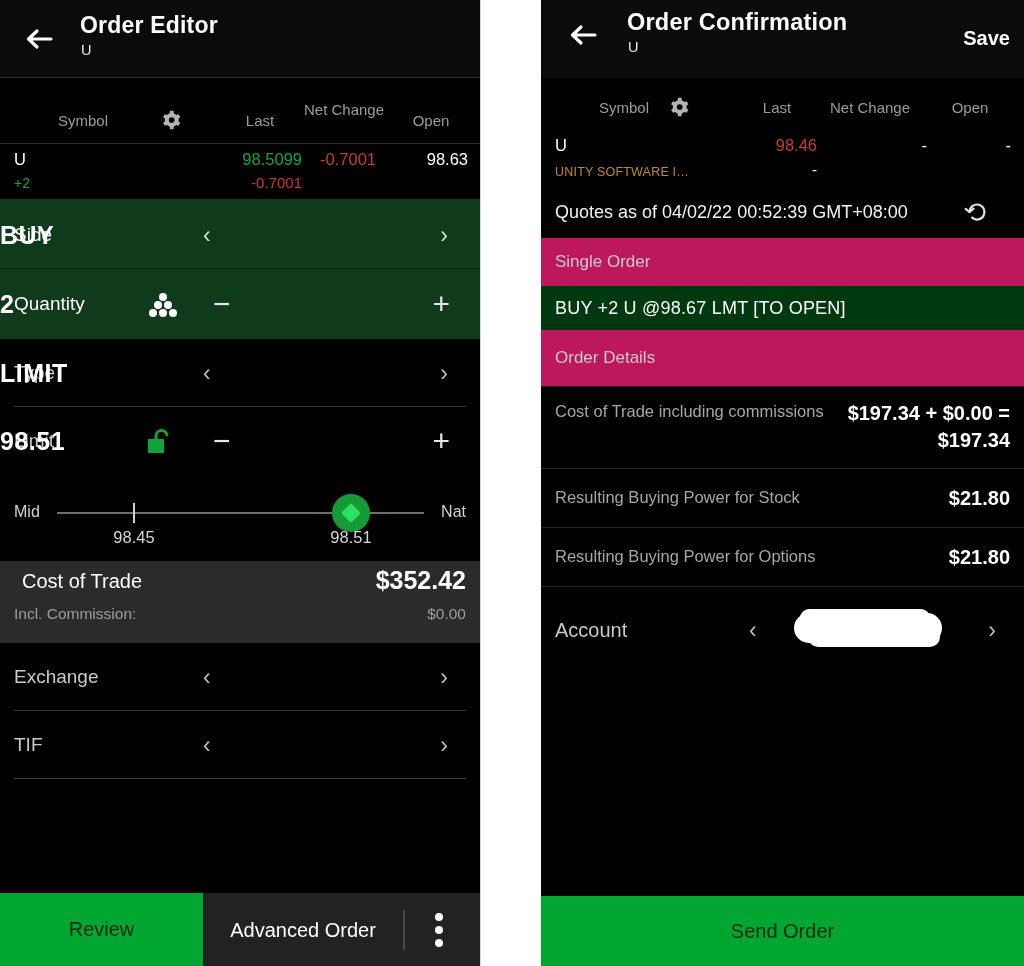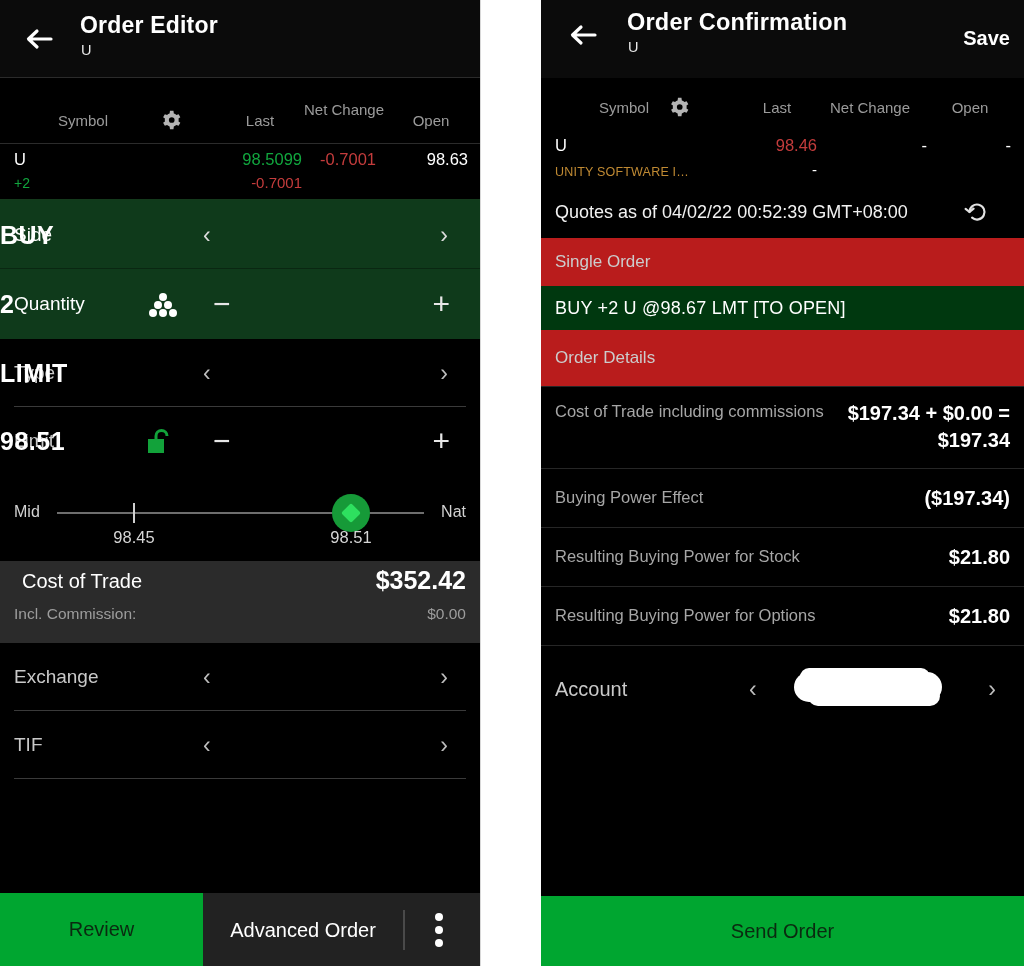--- a/index.html
+++ b/index.html
@@ -161,21 +161,21 @@
   .kebab i { display:block; width:8px; height:8px; border-radius:50%; background:#fff; margin-bottom:5px; }
   .kebab i:last-child { margin-bottom:0; }
 
   
   .quote-line { position:relative; height:52px; background:#000; }
   .quote-txt { position:absolute; left:14px; top:50%; transform:translateY(-50%);
                font-size:18px; color:#f2f2f2; }
   .refresh { position:absolute; right:34px; top:50%; transform:translateY(-50%);
              width:26px; height:26px; cursor:pointer; }
 
-  .sec-lbl { position:relative; height:48px; background:#b91c1c; }
+  .sec-lbl { position:relative; height:48px; background:#be185d; }
   .sec-lbl span { position:absolute; left:14px; top:50%; transform:translateY(-50%);
                   font-size:17px; color:#cccccc; }
 
   .order-strip { position:relative; height:44px; background:#00380f; }
   .order-strip span { position:absolute; left:14px; top:50%; transform:translateY(-50%);
                       font-size:18px; color:#ffffff; letter-spacing:.2px; }
 
   .det-row { position:relative; background:#000; border-top:1px solid #262626; }
   .det-k { position:absolute; left:14px; top:15px; font-size:16.5px; color:#a6a6a6; }
   .det-v { position:absolute; right:14px; top:13px; font-size:20px; color:#ffffff;
@@ -396,24 +396,20 @@
 
     <div class="sec-lbl" style="height:56px;">
       <span>Order Details</span>
     </div>
 
     <div class="det-row" style="height:82px;">
       <div class="det-k">Cost of Trade including commissions</div>
       <div class="det-v" style="width:210px;">$197.34 + $0.00 = $197.34</div>
     </div>
     <div class="det-row" style="height:59px;">
-      <div class="det-k" style="top:19px;">Buying Power Effect</div>
-      <div class="det-v" style="top:16px;">($197.34)</div>
-    </div>
-    <div class="det-row" style="height:59px;">
       <div class="det-k" style="top:19px;">Resulting Buying Power for Stock</div>
       <div class="det-v" style="top:16px;">$21.80</div>
     </div>
     <div class="det-row" style="height:59px;">
       <div class="det-k" style="top:19px;">Resulting Buying Power for Options</div>
       <div class="det-v" style="top:16px;">$21.80</div>
     </div>
 
     <div class="acct-row">
       <div class="acct-lbl">Account</div>

